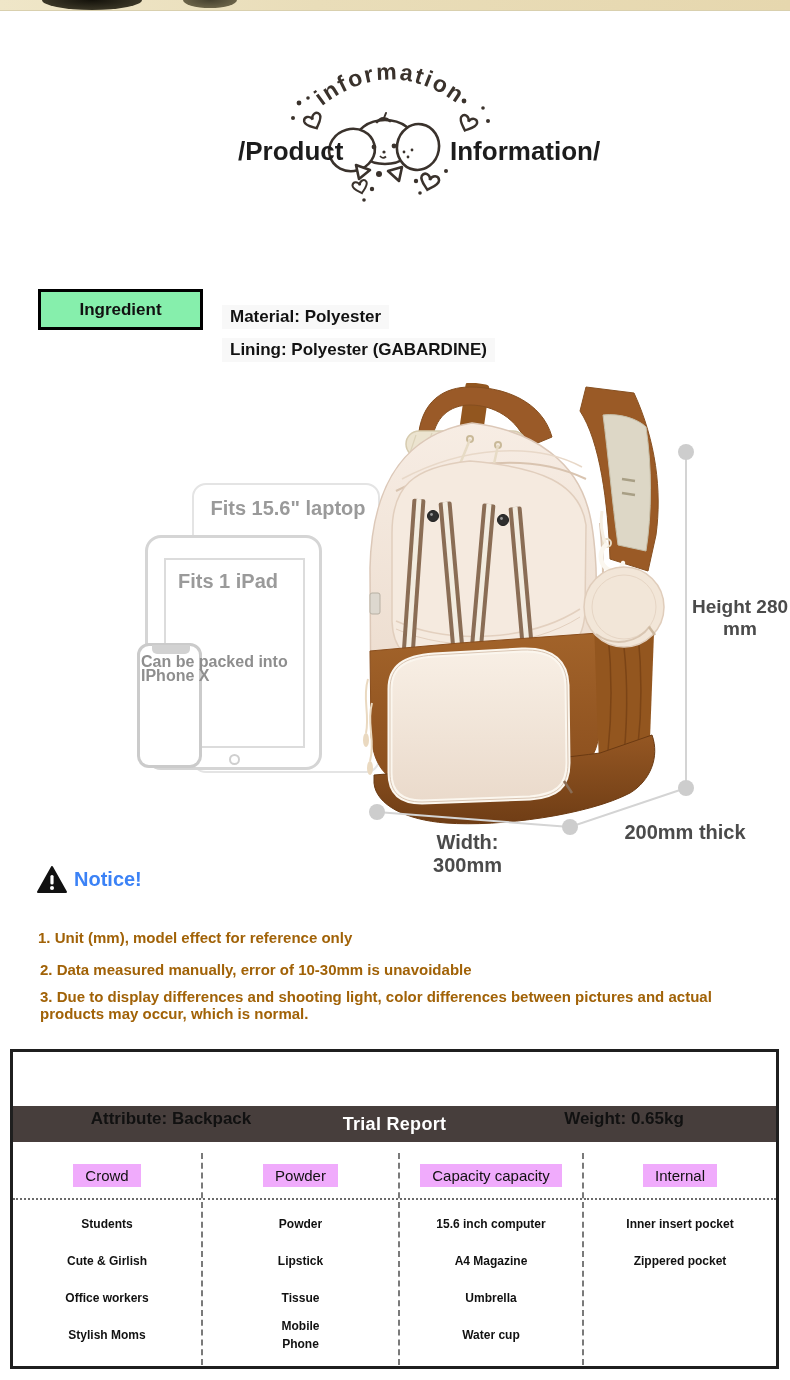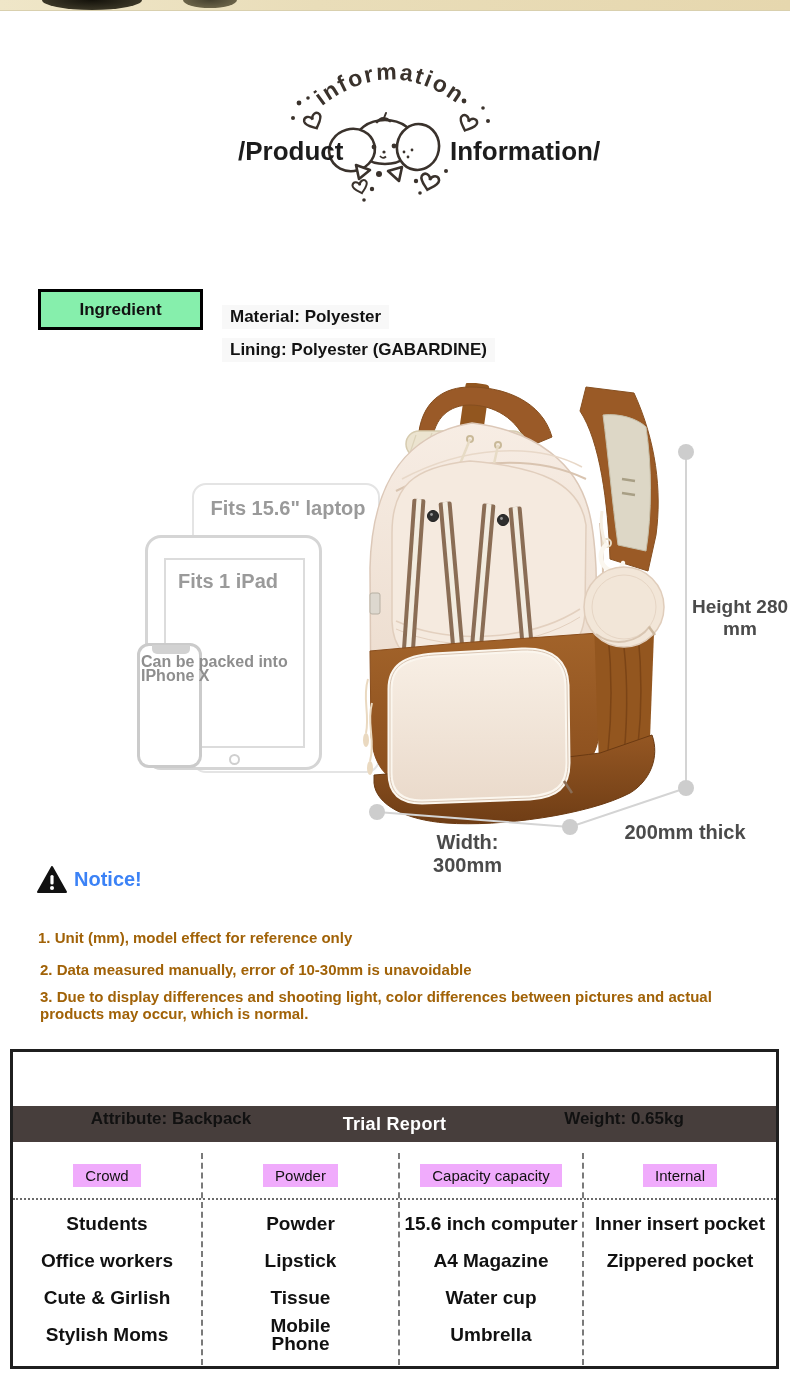--- a/index.html
+++ b/index.html
@@ -81,21 +81,21 @@
     line-height:36px; font-weight:bold; font-size:18px; letter-spacing:.3px; }
   .report-grid { display:flex; height:223px; padding-top:11px; }
   .report-col { display:flex; flex-direction:column; }
   .rc-0 { width:188px; } .rc-1 { width:197px; } .rc-2 { width:184px; } .rc-3 { width:194px; }
   .report-col + .report-col { border-left:2px dashed #7a7a7a; }
   .col-header { height:47px; display:flex; align-items:center; justify-content:center;
     border-bottom:2px dotted #6a6a6a; }
   .col-header span { font-weight:normal; font-size:15px; color:#111; background:#f0abfc; padding:3px 12px; }
   .col-cells { flex:1; padding-top:5px; }
   .cell { height:37px; display:flex; align-items:center; justify-content:center;
-    font-weight:bold; font-size:19px; color:#111; text-align:center; line-height:18px; }
+    font-weight:bold; font-size:12px; color:#111; text-align:center; line-height:18px; }
   .cell span.narrow { display:inline-block; max-width:62px; }
 </style>
 </head>
 <body>
 
 <div id="page">
 
   <div class="top-strip">
     <div class="blob b1"></div>
     <div class="blob b2"></div>
@@ -321,24 +321,24 @@
     <div class="report-grid">
       <div class="report-col rc-0">
         <div class="col-header">
             <span>Crowd</span>
           </div>
         <div class="col-cells">
           <div class="cell">
               <span>Students</span>
             </div>
           <div class="cell">
+              <span>Cute &amp; Girlish</span>
+            </div>
+          <div class="cell">
               <span>Office workers</span>
-            </div>
-          <div class="cell">
-              <span>Cute &amp; Girlish</span>
             </div>
           <div class="cell">
               <span>Stylish Moms</span>
             </div>
         </div>
       </div>
       <div class="report-col rc-1">
         <div class="col-header">
             <span>Powder</span>
           </div>
@@ -362,24 +362,24 @@
             <span>Capacity capacity</span>
           </div>
         <div class="col-cells">
           <div class="cell">
               <span>15.6 inch computer</span>
             </div>
           <div class="cell">
               <span>A4 Magazine</span>
             </div>
           <div class="cell">
+              <span>Umbrella</span>
+            </div>
+          <div class="cell">
               <span>Water cup</span>
-            </div>
-          <div class="cell">
-              <span>Umbrella</span>
             </div>
         </div>
       </div>
       <div class="report-col rc-3">
         <div class="col-header">
             <span>Internal</span>
           </div>
         <div class="col-cells">
           <div class="cell">
               <span>Inner insert pocket</span>

